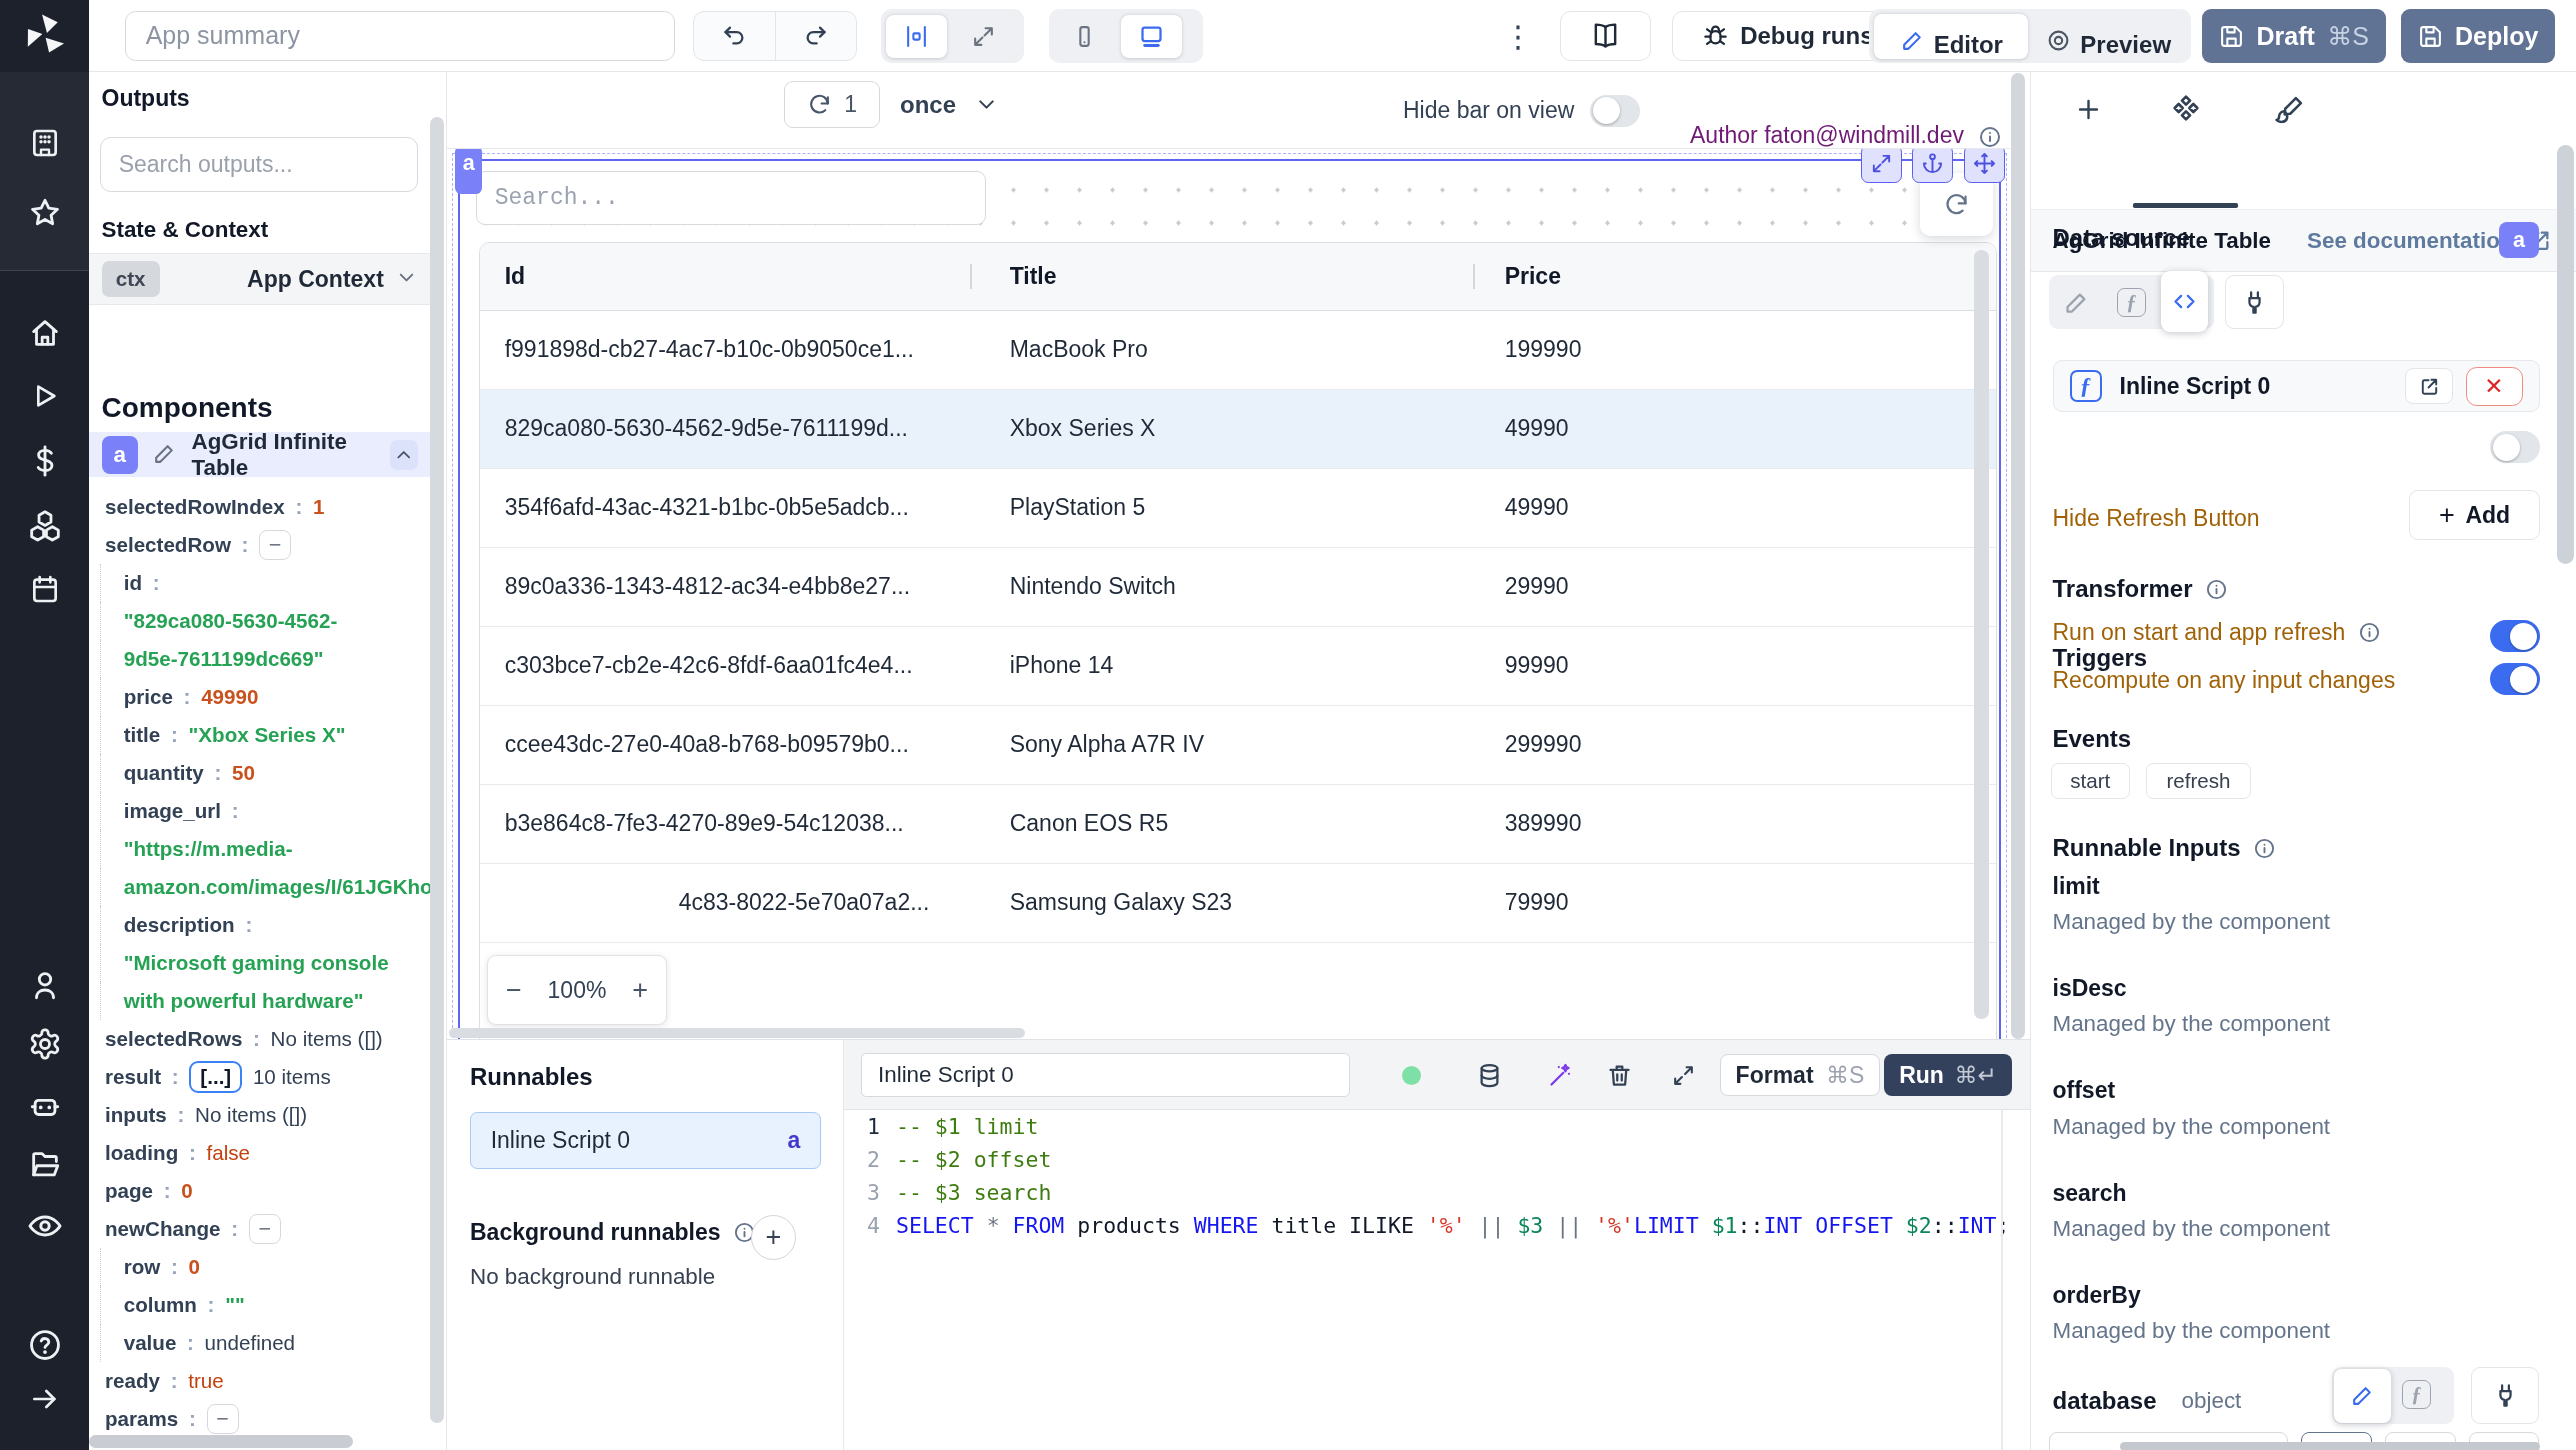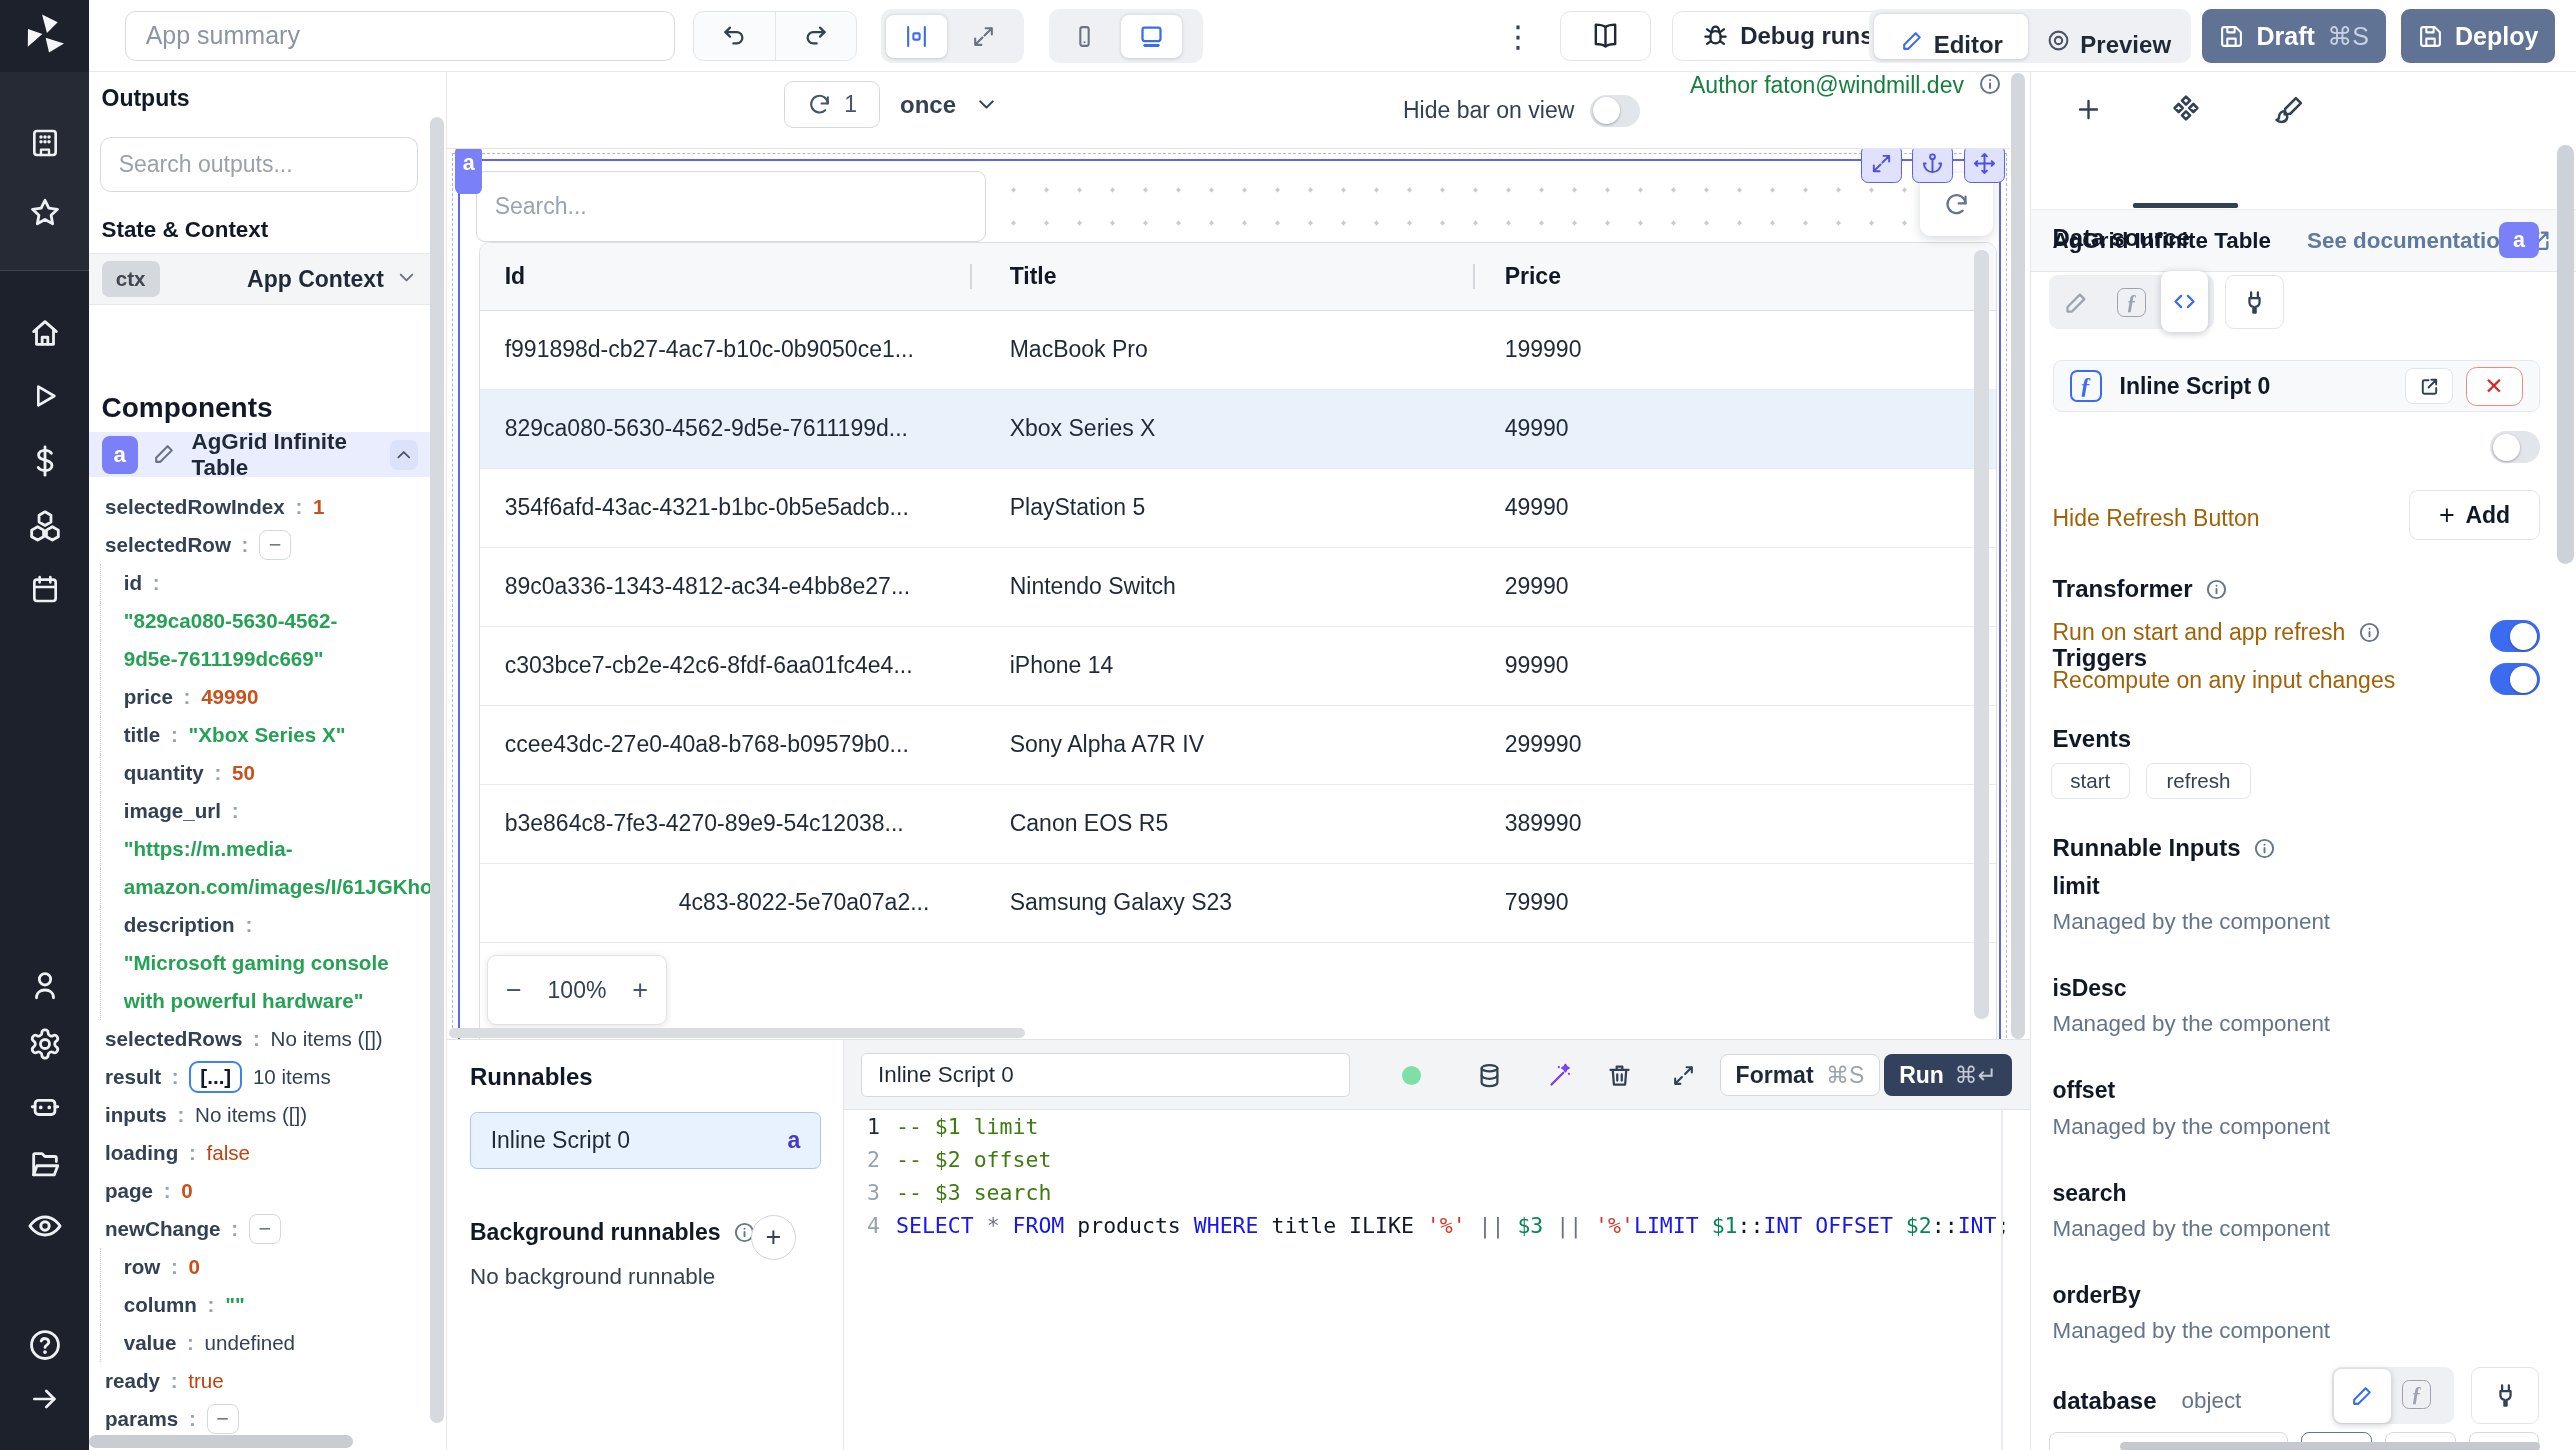--- a/index.html
+++ b/index.html
@@ -63,32 +63,32 @@
 
   
   .ctb{position:absolute;left:447px;top:72px;width:1563px;height:77px;background:#fff;border-bottom:0.9px solid #e5e7eb;z-index:5}
   .refbox{position:absolute;left:337px;top:9px;width:96px;height:47px;border:1.8px solid #d6d9dd;border-radius:9px;display:flex;align-items:center;justify-content:center;gap:12.5px;color:#475569;font-size:23px;cursor:pointer}
   .oncesel{position:absolute;left:453px;top:9px;height:47px;display:flex;align-items:center;gap:18px;font-size:24px;font-weight:700;color:#334155;cursor:pointer}
   .ctb .hb{position:absolute;left:956px;top:0;height:77px;display:flex;align-items:center;font-size:23px;color:#334155}
   .tog{width:50px;height:32px;border-radius:16px;background:#e2e5e9;position:relative;cursor:pointer;flex:none}
   .tog::after{content:"";position:absolute;width:27px;height:27px;border-radius:50%;background:#fff;top:2.7px;left:2.7px;box-shadow:0 0.9px 2.7px rgba(0,0,0,.3)}
   .tog.on{background:#3b6cf0}
   .tog.on::after{left:auto;right:2.7px}
-  .ctb .auth{position:absolute;left:1243px;top:0;height:77px;display:flex;align-items:flex-start;gap:14.3px;font-size:23px;color:#15803d}
+  .ctb .auth{position:absolute;left:1243px;top:0;height:77px;display:flex;align-items:flex-end;gap:14.3px;font-size:23px;color:#701a75}
   .iinfo{color:#64748b;display:inline-flex}
 
   
   .canvas{position:absolute;left:447px;top:148px;width:1563px;height:891px;background:#fff;z-index:4}
   .comp{position:absolute;left:10.7px;top:10.7px;width:1543px;height:903px;border:2.7px solid #6065f1;outline:1.8px dashed #aeb2f5;outline-offset:5.4px;
         background-image:radial-gradient(#c7cbd2 2px,transparent 2.1px);background-size:33px 33px;background-position:9px 12.5px;background-color:#fff}
   .atag{position:absolute;left:-4.5px;top:-15px;width:27px;height:48px;background:#7a80f7;border-radius:6.3px;color:#fff;font-weight:700;font-size:21.5px;display:flex;align-items:flex-start;justify-content:center;padding-top:5.4px;z-index:8}
   .floatg{position:absolute;top:-16px;right:-6.3px;display:flex;gap:10.7px;z-index:8}
   .fbtn{width:41px;height:38px;background:#dfe1fd;border:1.8px solid #595ff0;border-radius:7.2px;color:#4d51e0;display:flex;align-items:center;justify-content:center;cursor:pointer}
   .refpill{position:absolute;right:5.4px;top:12.5px;width:73px;height:63px;background:#fff;border-radius:10.7px;box-shadow:0 2.7px 10.7px rgba(15,23,42,.16);display:flex;align-items:center;justify-content:center;color:#64748b;cursor:pointer;z-index:7}
-  .gsearch{position:absolute;left:16px;top:10.7px;width:510px;height:71px;border:1.8px solid #d6d9dd;border-radius:9px;background:#fff;font-size:23px;padding:0 18px;color:#374151;outline:none;font-family:Liberation Sans, sans-serif}
+  .gsearch{position:absolute;left:16px;top:10.7px;width:510px;height:54px;border:1.8px solid #d6d9dd;border-radius:9px;background:#fff;font-size:23px;padding:0 18px;color:#374151;outline:none;font-family:Liberation Mono, monospace}
   .gsearch::placeholder{color:#9ba3b0}
   .gtable{position:absolute;left:19px;top:81px;width:1518px;height:820px;background:#fff;border:0.9px solid #dcdee2;border-radius:10.7px 10.7px 0 0;overflow:hidden}
   .ghead{display:flex;height:68px;background:#f7f8f9;border-bottom:0.9px solid #dcdee2;align-items:center}
   .th{font-size:23px;font-weight:700;color:#111827;position:relative;height:100%;display:flex;align-items:center}
   .th0{width:492px;padding-left:25px}.th1{width:503px;padding-left:38px}.th2{flex:1;padding-left:30px}
   .th0::after,.th1::after{content:"";position:absolute;right:0;top:21.5px;height:25px;width:1.8px;background:#d4d7db}
   .trow{display:flex;height:79px;border-bottom:0.9px solid #e8eaed;align-items:center;background:#fff;cursor:pointer}
   .trow.sel{background:#e9f1fb}
   .td{font-size:23px;color:#1f2937;white-space:nowrap;overflow:hidden}
   .td0{width:492px;padding-left:25px}.td1{width:503px;padding-left:38px}.td2{flex:1;padding-left:30px}

